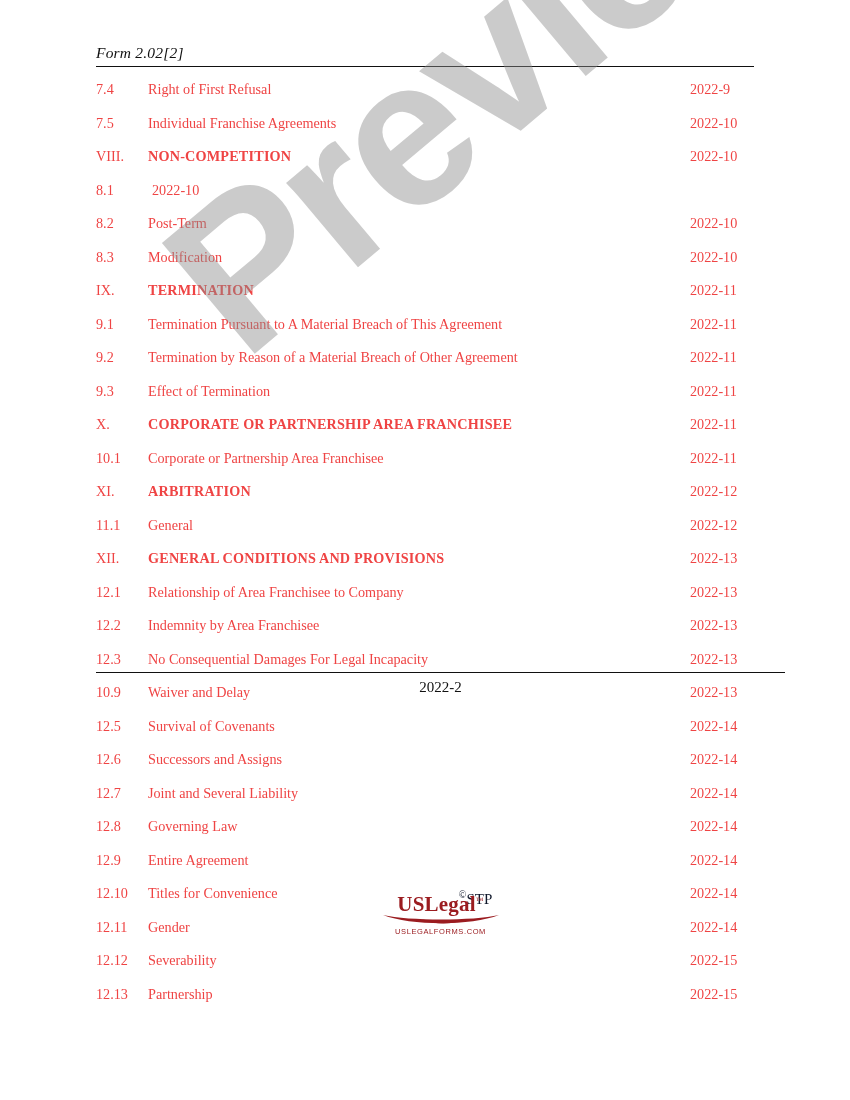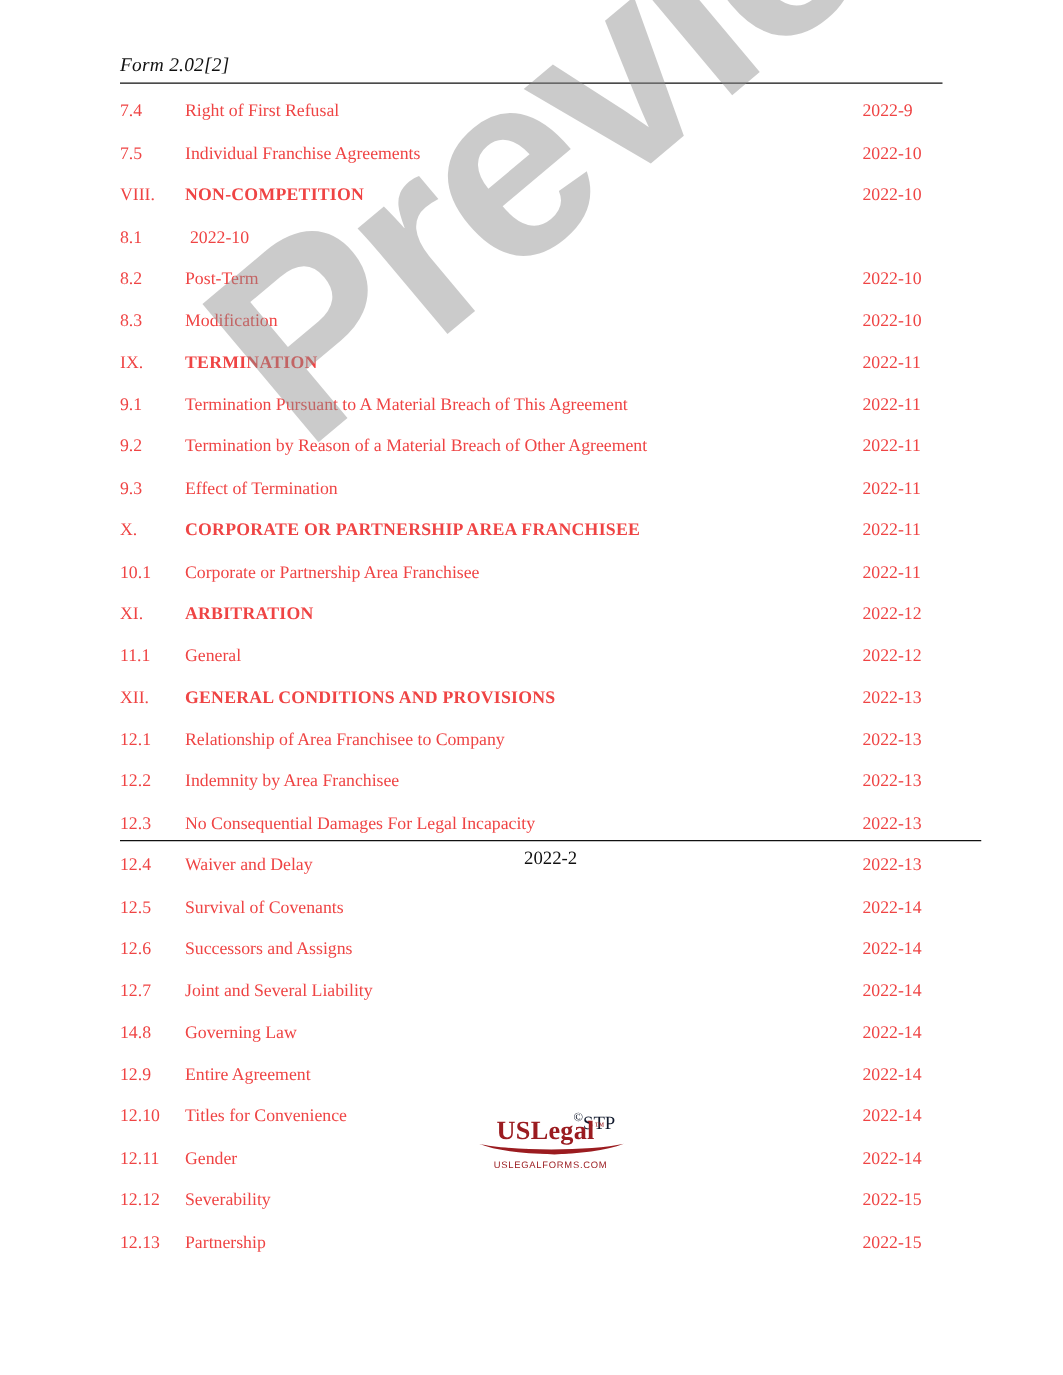--- a/index.html
+++ b/index.html
@@ -242,41 +242,41 @@
         <span class="toc-num">12.2</span>
         <span class="toc-title">Indemnity by Area Franchisee</span>
         <span class="toc-page">2022-13</span>
       </div>
       <div class="toc-row">
         <span class="toc-num">12.3</span>
         <span class="toc-title">No Consequential Damages For Legal Incapacity</span>
         <span class="toc-page">2022-13</span>
       </div>
       <div class="toc-row">
-        <span class="toc-num">12.4</span>
+        <span class="toc-num">10.9</span>
         <span class="toc-title">Waiver and Delay</span>
         <span class="toc-page">2022-13</span>
       </div>
       <div class="toc-row">
         <span class="toc-num">12.5</span>
         <span class="toc-title">Survival of Covenants</span>
         <span class="toc-page">2022-14</span>
       </div>
       <div class="toc-row">
         <span class="toc-num">12.6</span>
         <span class="toc-title">Successors and Assigns</span>
         <span class="toc-page">2022-14</span>
       </div>
       <div class="toc-row">
         <span class="toc-num">12.7</span>
         <span class="toc-title">Joint and Several Liability</span>
         <span class="toc-page">2022-14</span>
       </div>
       <div class="toc-row">
-        <span class="toc-num">14.8</span>
+        <span class="toc-num">12.8</span>
         <span class="toc-title">Governing Law</span>
         <span class="toc-page">2022-14</span>
       </div>
       <div class="toc-row">
         <span class="toc-num">12.9</span>
         <span class="toc-title">Entire Agreement</span>
         <span class="toc-page">2022-14</span>
       </div>
       <div class="toc-row">
         <span class="toc-num">12.10</span>

